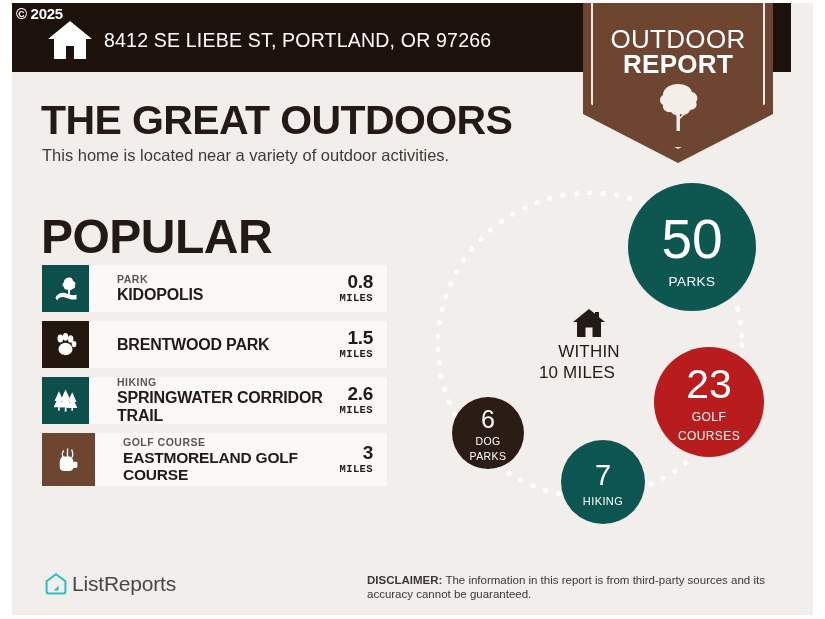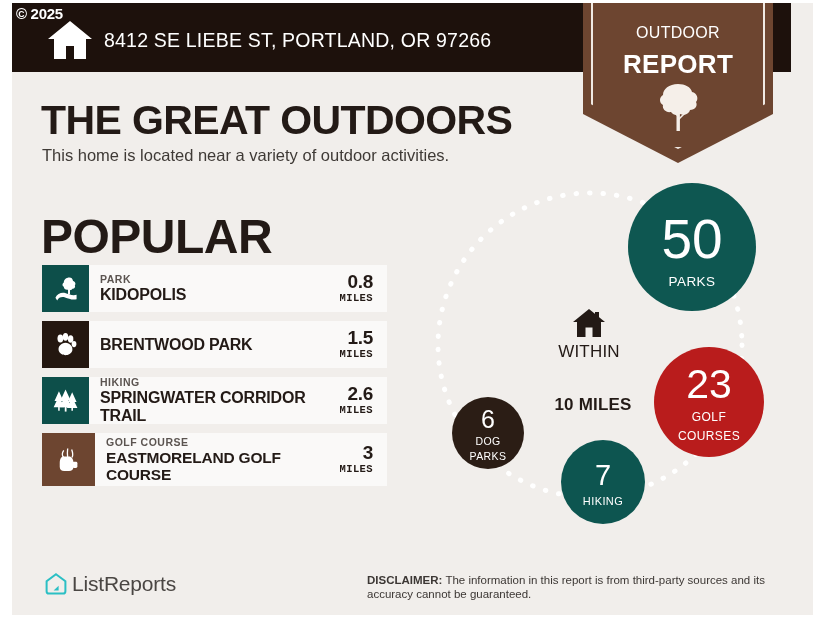--- a/index.html
+++ b/index.html
@@ -65,21 +65,21 @@
     width: 174px; height: 149px;
     border: 2px solid #f0e9e3;
     border-top: none;
     clip-path: polygon(0 0, 100% 0, 100% 70%, 50% 100%, 0 70%);
   }
   .badge-line {
     position: absolute; left: 0; width: 190px;
     text-align: center; color: #ffffff;
     letter-spacing: 0.3px;
   }
-  #badge-line1 { top: 24px; font-size: 16px; font-weight: 400; }
+  #badge-line1 { top: 24px; font-size: 26px; font-weight: 400; }
   #badge-line2 { top: 49px; font-size: 26px; font-weight: bold; }
   #badge-tree-icon {
     position: absolute; left: 73px; top: 82px;
     width: 44px; height: 50px;
   }
 
   
   #main-title {
     position: absolute; left: 41px; top: 97px;
     font-size: 41px; font-weight: bold;
@@ -109,21 +109,21 @@
     flex: 0 0 47px; width: 47px;
     display: flex; align-items: center; justify-content: center;
   }
   .row.tall .row-icon { flex-basis: 53px; width: 53px; }
   .icon-teal  { background: #0d4f4a; }
   .icon-dark  { background: #241710; }
   .icon-brown { background: #6d4530; }
   .row-text {
     flex: 1 1 auto;
     display: flex; flex-direction: column; justify-content: center;
-    padding-left: 11px; overflow: hidden;
+    padding-left: 28px; overflow: hidden;
   }
   .row-cat {
     font-size: 10.5px; font-weight: bold; color: #5b5450;
     letter-spacing: 0.5px; line-height: 13px;
   }
   .row-name {
     font-size: 16px; font-weight: bold; color: #231a16;
     letter-spacing: -0.2px; line-height: 18px;
   }
   .row-name.two-line { line-height: 17px; font-size: 15.5px; }
@@ -181,22 +181,22 @@
   }
   #bubble-hiking .b-num { font-size: 29px; margin-top: 3px; }
   #bubble-hiking .b-lbl { font-size: 11px; margin-top: 5px; }
 
   #center-home-icon { position: absolute; left: 152px; top: 133px; width: 34px; height: 30px; }
   #within-line1 {
     position: absolute; left: 94px; top: 167px; width: 150px;
     text-align: center; font-size: 17px; color: #231a16; letter-spacing: 0.2px;
   }
   #within-line2 {
-    position: absolute; left: 98px; top: 188px; width: 150px;
-    text-align: center; font-size: 17px; font-weight: bold; color: #231a16; letter-spacing: 0.2px; margin-top: 32px;
+    position: absolute; left: 82px; top: 188px; width: 150px;
+    text-align: center; font-size: 17px; font-weight: normal; color: #231a16; letter-spacing: 0.2px;
   }
 
   
   #logo-icon { position: absolute; left: 44px; top: 572px; width: 24px; height: 24px; }
   #logo-text {
     position: absolute; left: 72px; top: 572px;
     font-size: 21px; color: #4a4643; letter-spacing: -0.2px;
   }
   #disclaimer {
     position: absolute; left: 367px; top: 573px; width: 420px;

